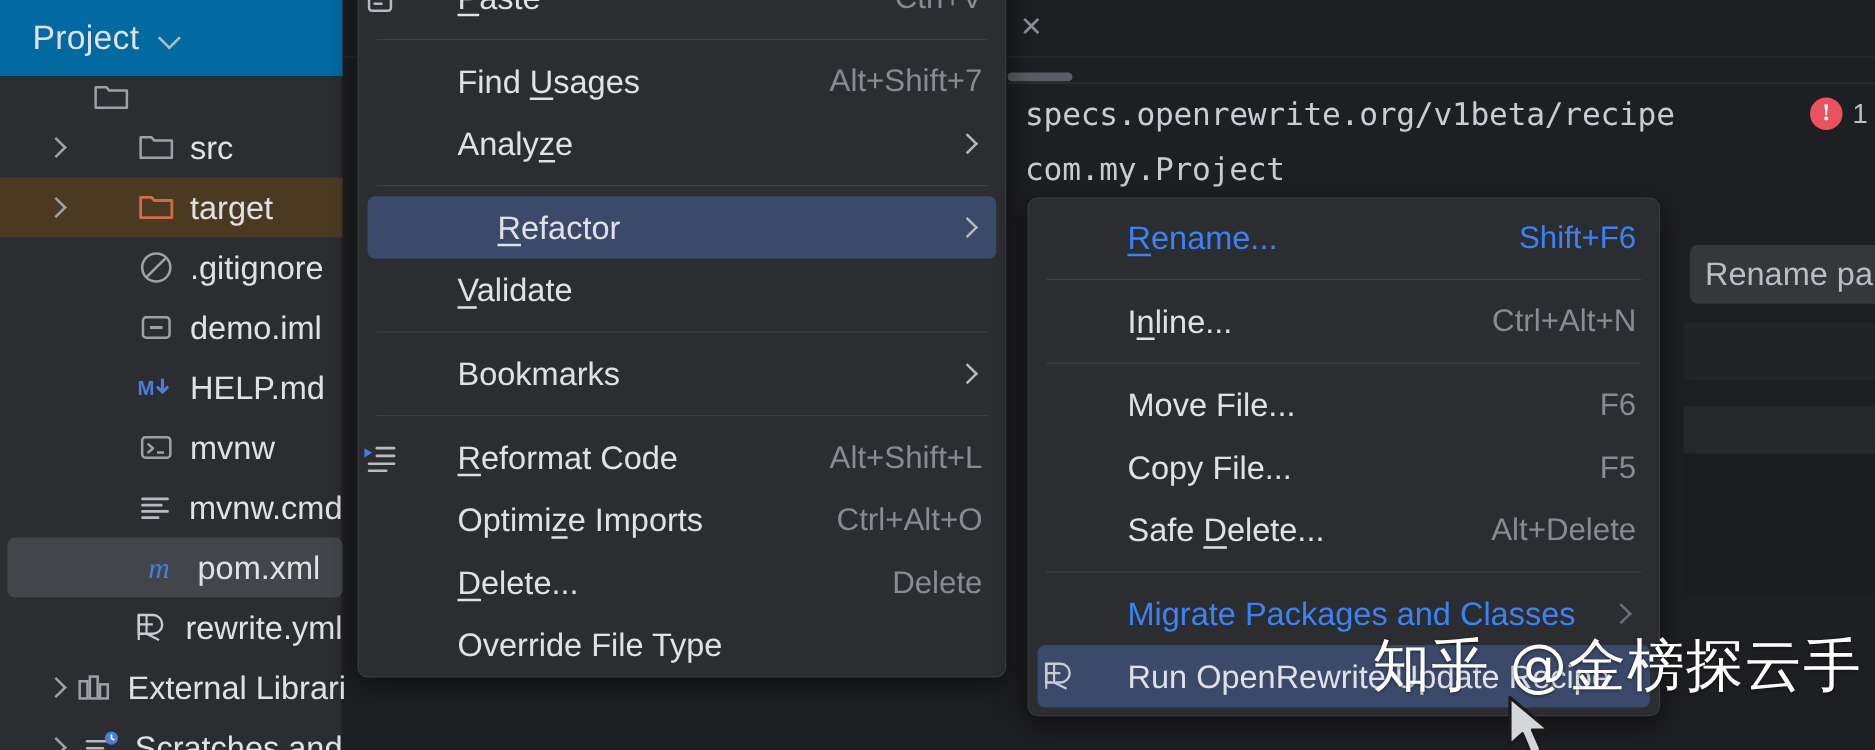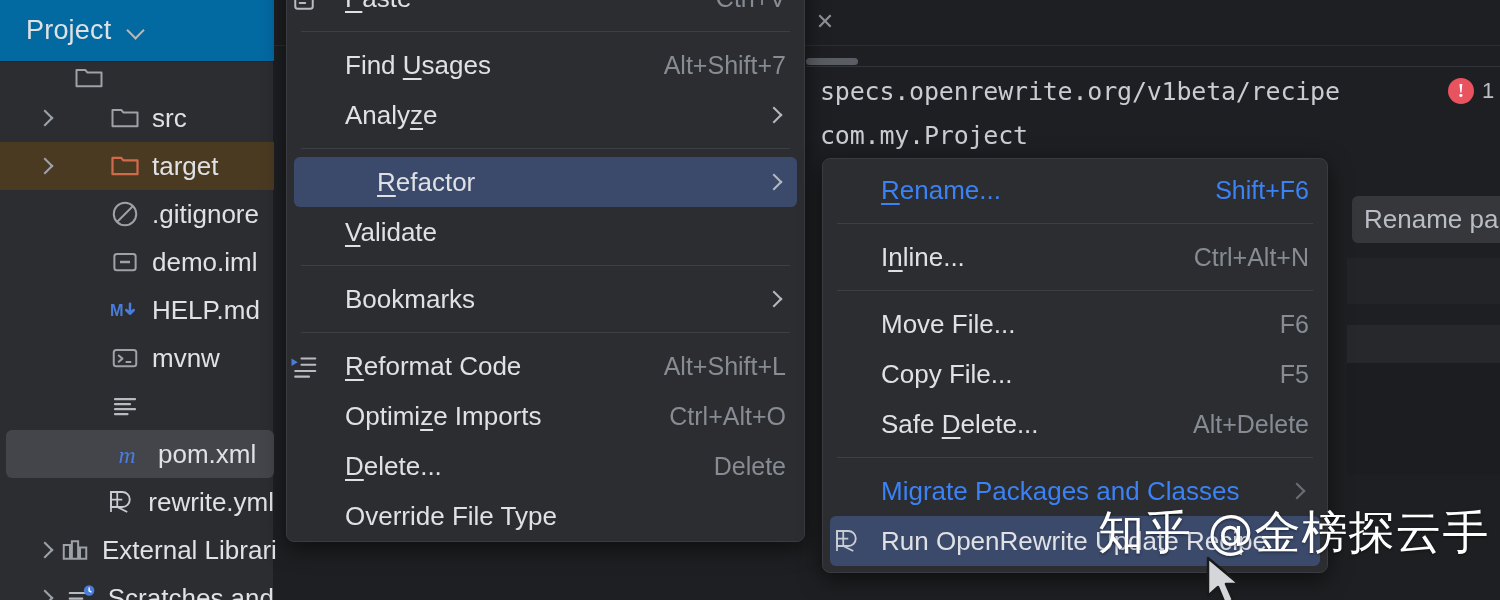--- a/index.html
+++ b/index.html
@@ -112,20 +112,21 @@
     position: absolute; left: 286px; top: -28px; width: 519px;
     background: #2b2d30;
     border: 1px solid #393b40;
     border-radius: 0 0 8px 8px;
     box-shadow: 0 6px 22px rgba(0,0,0,.55);
   }
   .mi {
     position: relative; height: 50px; display: flex; align-items: center;
     color: #dfe1e5; font-size: 26px; padding: 0 18px 0 0;
     white-space: nowrap;
+    gap: 21px;
   }
   .mi-icon { width: 58px; min-width: 58px; height: 30px; position: relative; }
   .mi-label { flex: 1; }
   .mi-accel { color: #868b94; font-size: 25px; }
   .mi.sel {
     background: #3b4a6b; border-radius: 6px; margin: 0 7px; padding-right: 11px; padding-left: 32px;
   }
   .mi.sel .mi-icon { width: 51px; min-width: 51px; }
   .mi.dis .mi-label, .mi.dis .mi-accel { color: #3b82f6; }
   .sep { height: 1px; background: #3c3f43; margin: 8px 14px; }
@@ -277,20 +278,21 @@
           <span class="ic">
             <svg width="30" height="30" viewBox="0 0 24 24" style="position: absolute; left: 2px; top: 0px;">
               <g stroke="#b8bcc2" stroke-width="1.7" stroke-linecap="round">
                 <line x1="4" y1="6.5" x2="20" y2="6.5"></line>
                 <line x1="4" y1="10.5" x2="16" y2="10.5"></line>
                 <line x1="4" y1="14.5" x2="20" y2="14.5"></line>
                 <line x1="4" y1="18.5" x2="14" y2="18.5"></line>
               </g>
             </svg>
           </span>
+          <span class="tlabel">mvnw.cmd</span>
         </div>
         <div class="tree-row sel-pom">
           <span style="width: 26px; min-width: 26px;"></span>
           <span style="width: 50px;"></span>
           <span class="ic">
             <svg width="30" height="30" viewBox="0 0 24 24" style="position: absolute; left: 2px; top: 0px;">
               <text x="2" y="19" font-family="Liberation Serif, serif" font-style="italic" font-size="19" fill="#4a7ddb">m</text>
             </svg>
           </span>
           <span class="tlabel">pom.xml</span>

